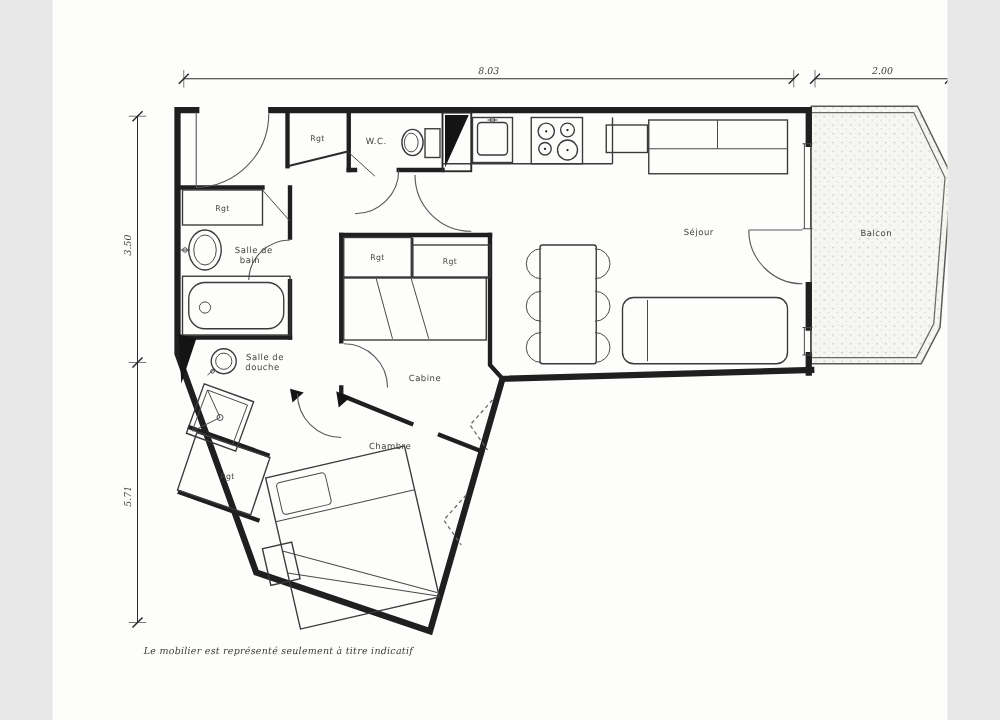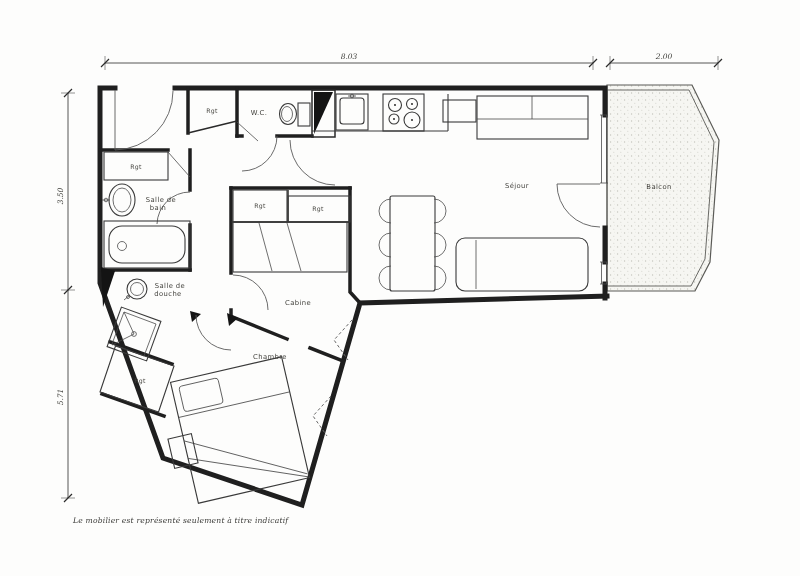--- a/index.html
+++ b/index.html
@@ -1,17 +1,17 @@
 <!DOCTYPE html>
 <html><head>
 <meta charset="utf-8">
 <style>
   html,body{margin:0;padding:0;background:#e8e8e8;}
   .page{
-    width:800px;height:576px;position:relative;margin:0 auto;
+    width:716px;height:576px;position:relative;margin:0 auto;
     background:#fdfdfc;overflow:hidden;
     font-family:"DejaVu Sans",sans-serif;
   }
   svg{display:block}
   text{fill:#45443f;}
   .room-label{font-family:"DejaVu Sans",sans-serif;font-size:6.8px;letter-spacing:.4px;}
   .rgt-label{font-family:"DejaVu Sans",sans-serif;font-size:6.2px;letter-spacing:.3px;}
   .dim-label{font-family:"DejaVu Serif",serif;font-style:italic;font-size:7.5px;fill:#3d3d39;}
   .caption{font-family:"DejaVu Serif",serif;font-style:italic;font-size:7.6px;fill:#3b3b38;letter-spacing:.2px;}
   .wall-ext{stroke:#1f1f1f;stroke-width:5;fill:none;stroke-linecap:square;}

